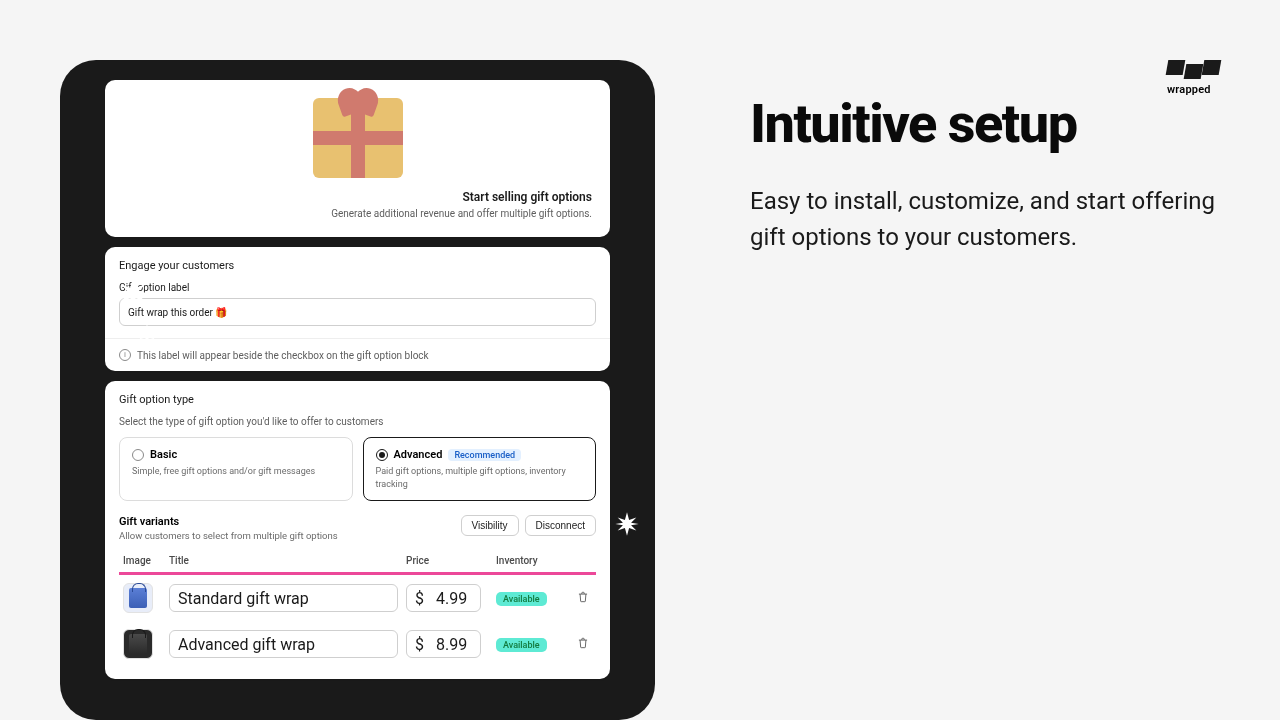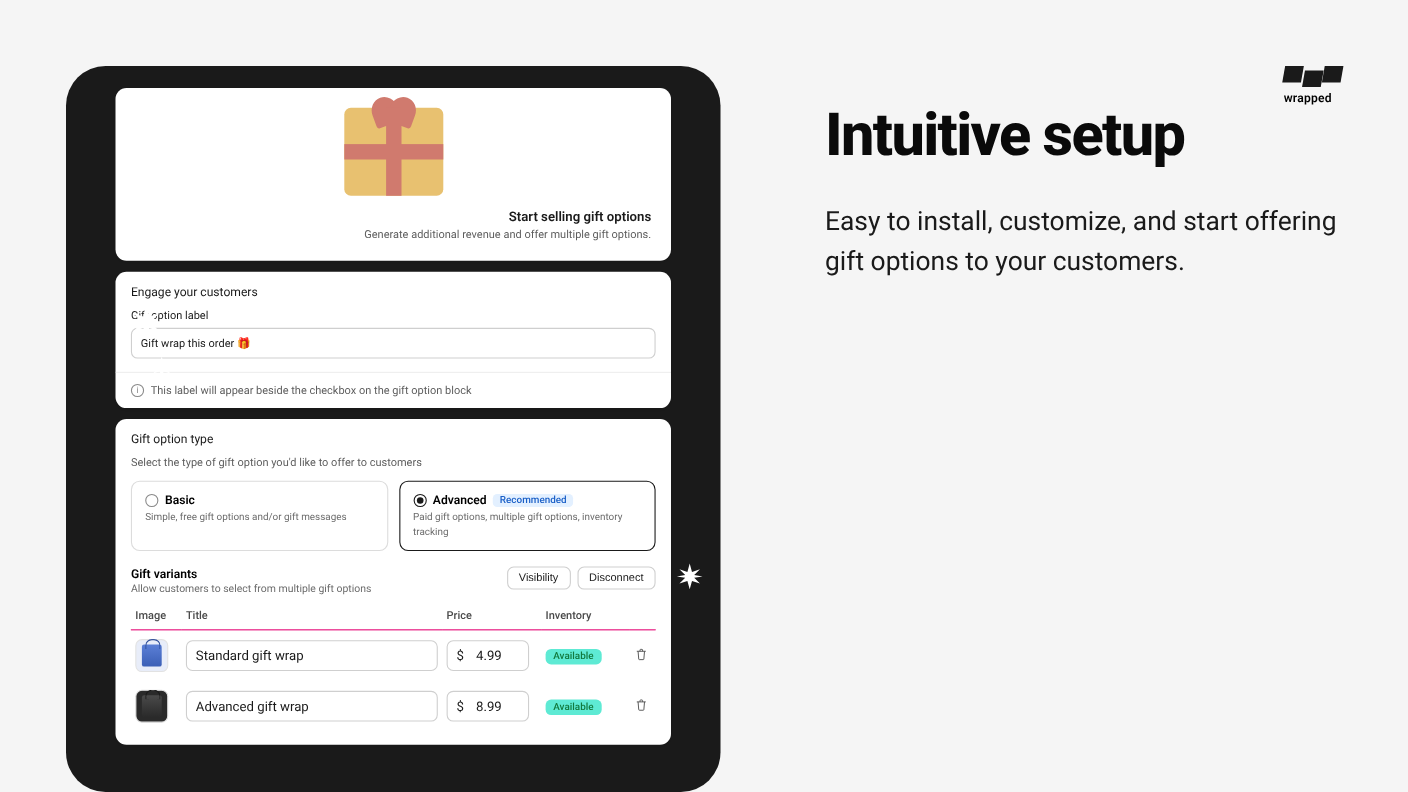--- a/index.html
+++ b/index.html
@@ -113,37 +113,37 @@
 .var-sub { font-size: 9.5px; color:#6b6b6b; }
 .btn-row { display:flex; gap: 6px; }
 .btn {
   border: 1px solid #cfcfcf; background:#fff; border-radius: 6px;
   font-size: 10px; padding: 4px 10px; cursor: pointer; color:#1a1a1a;
 }
 
 table { width: 100%; border-collapse: collapse; }
 th {
   text-align: left; font-size: 10px; font-weight: 500; color:#4a4a4a;
-  padding: 6px 4px; border-bottom: 1px solid #ec4899;
+  padding: 6px 4px; border-bottom: 3px solid #ec4899;
 }
 td { padding: 8px 4px; font-size: 10px; vertical-align: middle; }
 .thumb {
   width: 30px; height: 30px; border-radius: 6px;
   border:1px solid #e2e2e2;
   display:flex; align-items:center; justify-content:center;
 }
 .bag-blue { background: linear-gradient(#5b7fd6,#3b5fb6); width:18px; height:20px; border-radius:2px; position:relative; }
 .bag-blue::before { content:''; position:absolute; top:-5px; left:3px; width:12px; height:8px; border:1.5px solid #2a4a96; border-bottom:none; border-radius:6px 6px 0 0; }
 .bag-dark { background: linear-gradient(#4a4a4a,#2a2a2a); width:18px; height:20px; border-radius:2px; position:relative; }
 .bag-dark::before { content:''; position:absolute; top:-5px; left:3px; width:12px; height:8px; border:1.5px solid #1a1a1a; border-bottom:none; border-radius:6px 6px 0 0; }
 .thumb.blue { background:#e8edf9; }
 .thumb.dark { background:#2a2a2a; }
 .cell-input {
   border:1px solid #cfcfcf; border-radius:6px; height:28px;
-  padding:0 8px; font-size:12px; width:100%; background:#fff;
+  padding:0 8px; font-size:16px; width:100%; background:#fff;
   display:flex; align-items:center; gap:4px; color:#1a1a1a;
 }
 .price-in { width: 75px; }
 .badge-avail {
   background:#5eead4; color:#127a3e;
   font-size: 9px; padding: 2px 7px; border-radius: 5px; font-weight: 500;
 }
 .trash {
   width:14px; height:14px; display:inline-block;
   position:relative; cursor:pointer;

